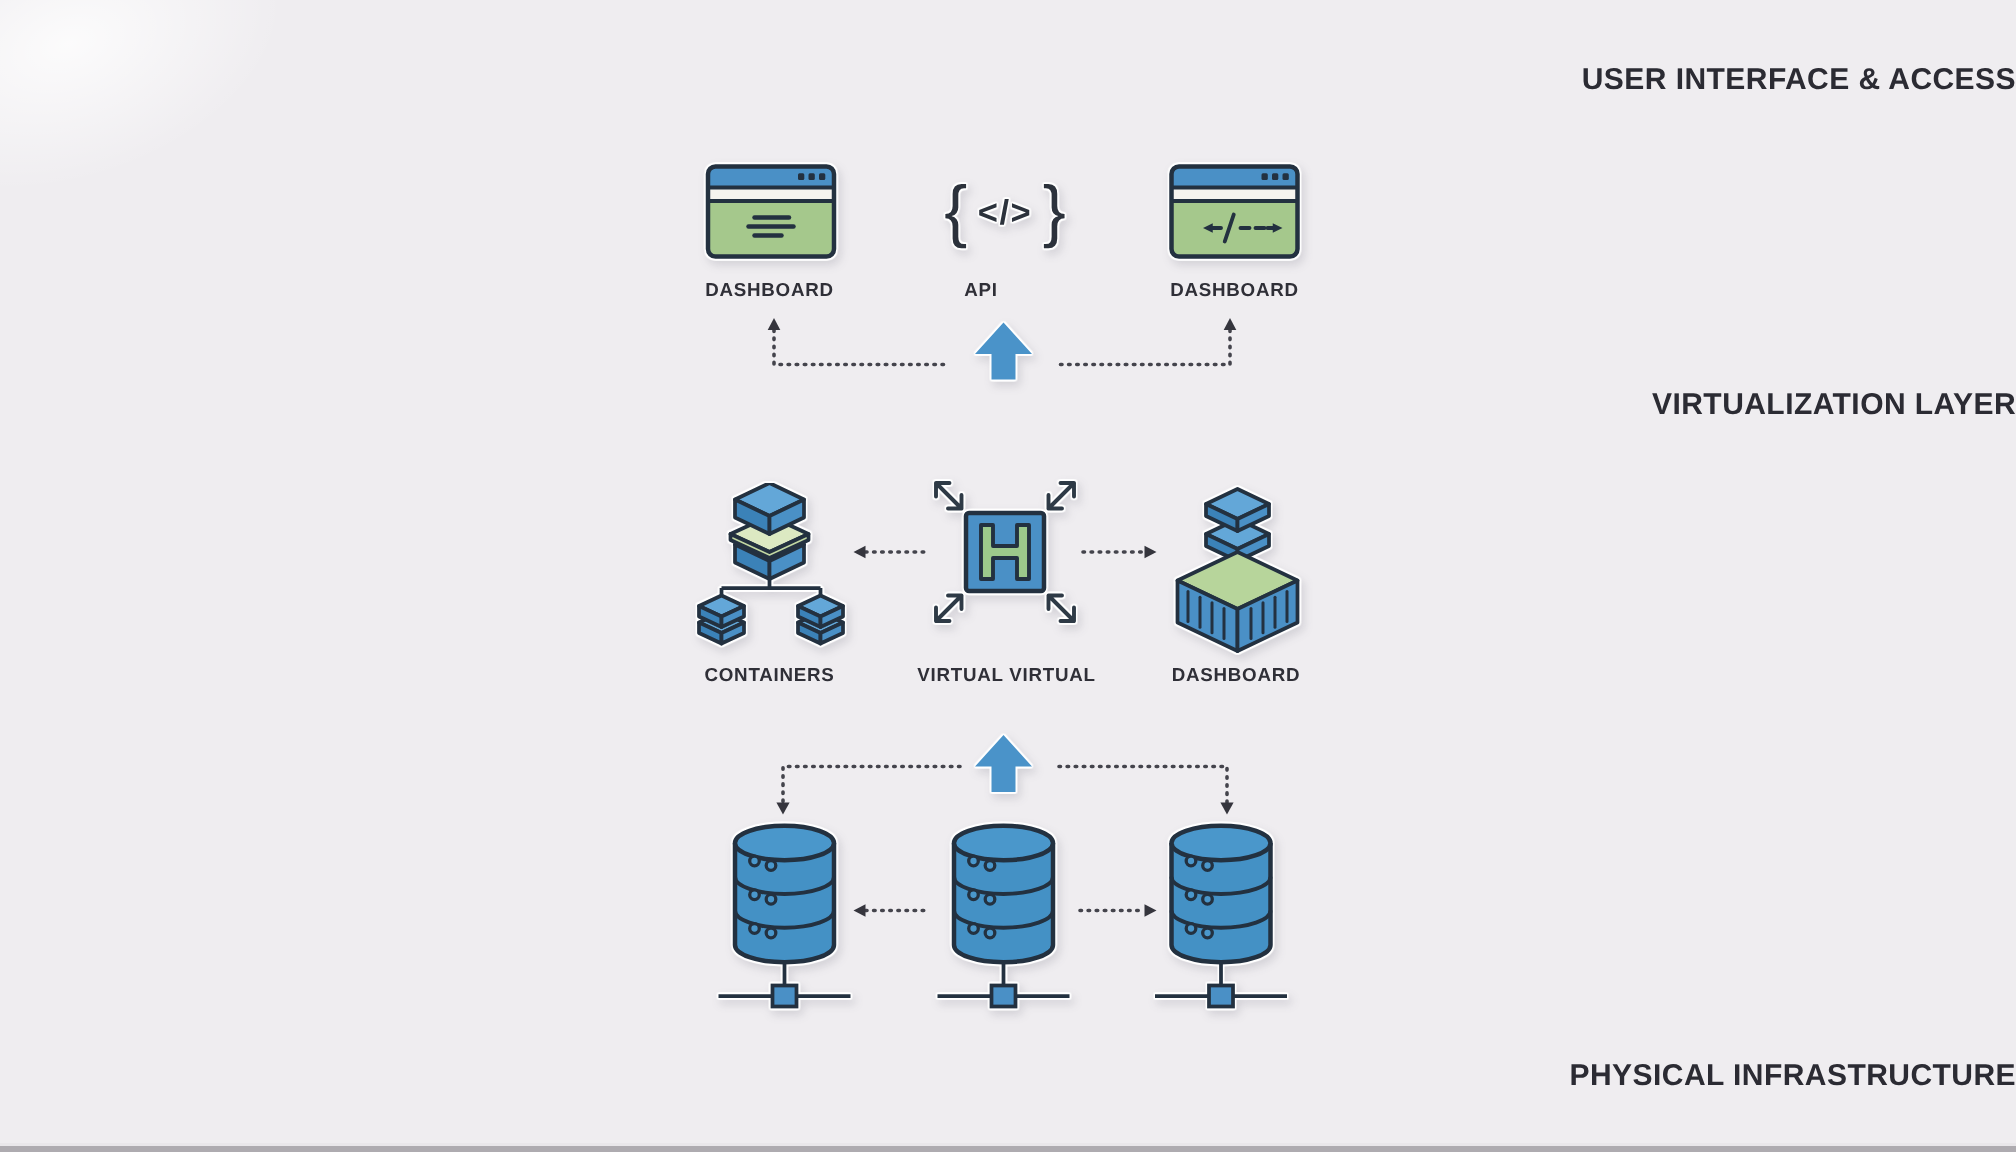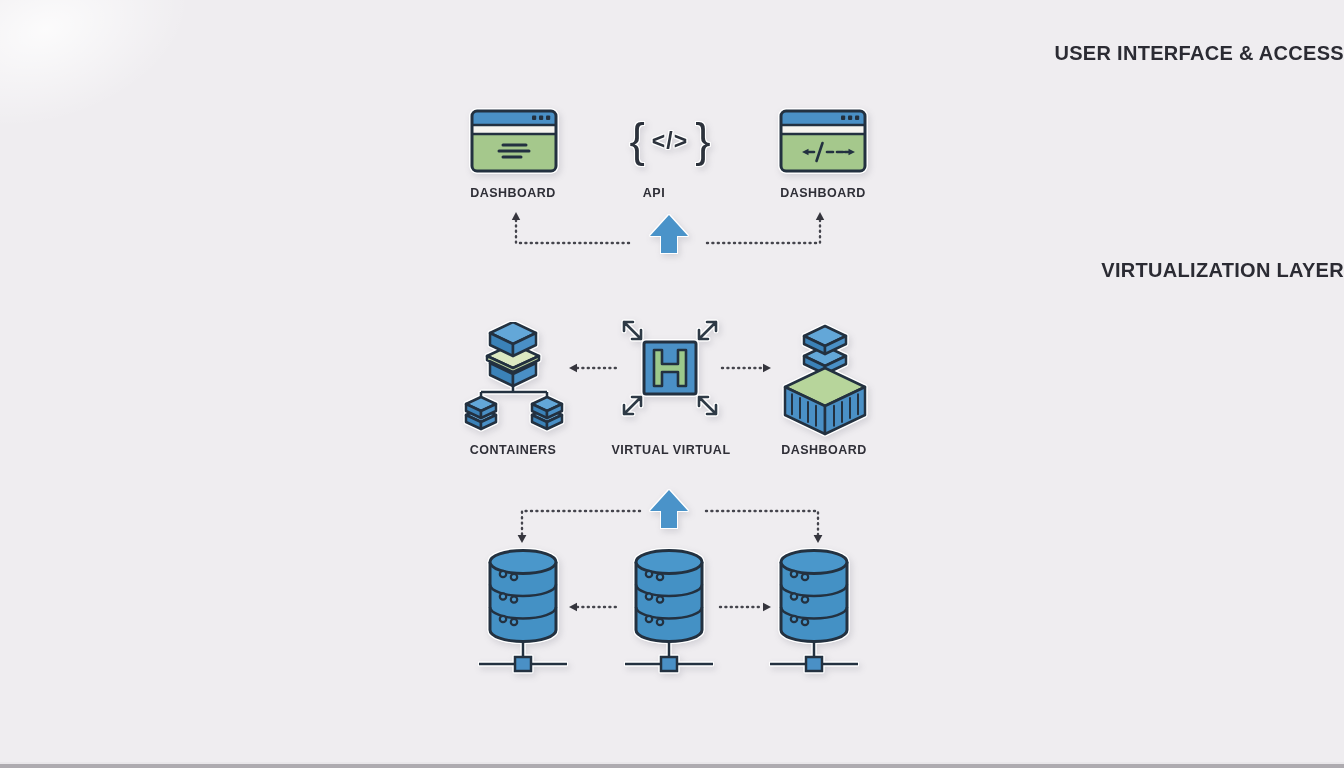--- a/index.html
+++ b/index.html
@@ -25,20 +25,21 @@
   svg{display:block;}
 </style>
 </head>
 <body>
 
 <div class="stage">
   <div class="swoosh"></div>
 
   <div class="title t1">USER INTERFACE &amp; ACCESS</div>
   <div class="title t2">VIRTUALIZATION LAYER</div>
+  <div class="title t3">PHYSICAL INFRASTRUCTURE</div>
 
   <svg class="abs" style="left:0;top:0" width="1344" height="768" viewBox="0 0 1344 768">
     <g fill="none" stroke="#44444c" stroke-width="2.4" stroke-dasharray="1 4.4" stroke-linecap="round">
       <path d="M516,220 L516,243 L633,243"></path>
       <path d="M820,220 L820,243 L707,243"></path>
       <path d="M577,368 L618,368"></path>
       <path d="M722,368 L763,368"></path>
       <path d="M640,511 L522,511 L522,536"></path>
       <path d="M706,511 L818,511 L818,536"></path>
       <path d="M577,607 L618,607"></path>

